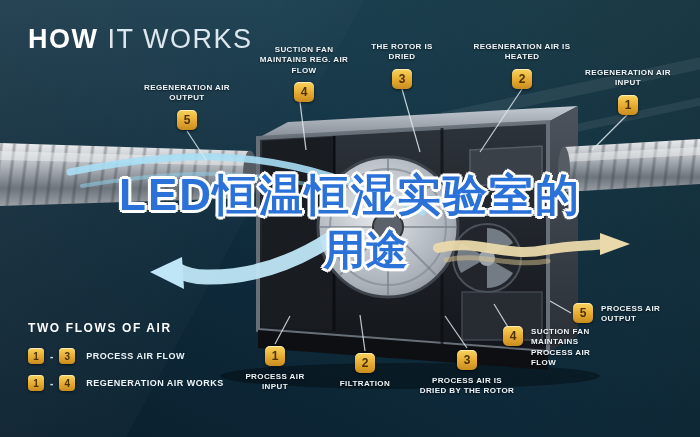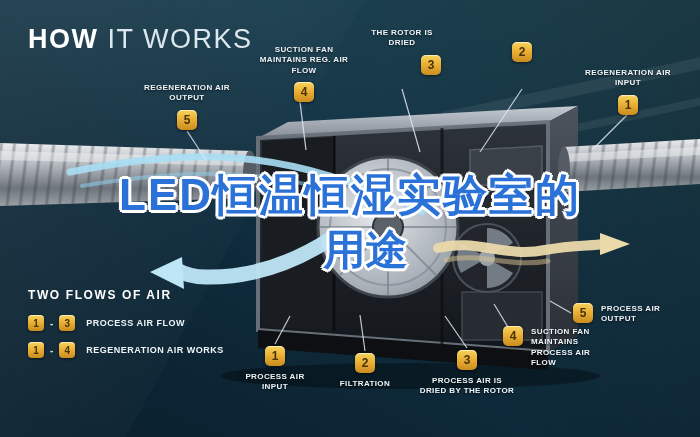--- a/index.html
+++ b/index.html
@@ -46,31 +46,31 @@
   }
   .badge.small { width:16px; height:16px; font-size:10px; border-radius:4px; }
 
   .clabel {
     font-size:8px; font-weight:bold; letter-spacing:.4px;
     color:#eef4f7; line-height:1.3; text-shadow:0 1px 2px rgba(0,0,0,.6);
   }
 
   .c-regen-out       { left:138px; top:83px;  width:98px; }
   .c-suction-reg     { left:258px; top:45px;  width:92px; }
-  .c-rotor-dried     { left:363px; top:28px;  width:78px;align-items:flex-end; }
+  .c-rotor-dried     { left:363px; top:42px;  width:78px; }
   .c-regen-heated    { left:473px; top:42px;  width:98px; }
   .c-regen-in        { left:584px; top:68px;  width:88px;text-align:center; }
   .c-process-out     { left:573px; top:303px; width:112px; }
   .c-suction-process { left:503px; top:326px; width:100px; }
   .c-process-dried   { left:418px; top:350px; width:98px; }
   .c-filtration      { left:328px; top:353px; width:74px; }
   .c-process-in      { left:238px; top:346px; width:74px; }
 
   .legend { position:absolute; left:28px; top:288px; z-index:20; }
-  .legend-title { font-size:12px; font-weight:bold; letter-spacing:1.6px; color:#ffffff; margin-bottom:13px; }
+  .legend-title { font-size:12px; font-weight:bold; letter-spacing:1.6px; color:#ffffff; margin-bottom:13px;margin-top:33px; }
   .legend-row { display:flex; align-items:center; gap:6px; margin-bottom:11px; }
   .legend-sep { color:#cfe0ea; font-size:10px; font-weight:bold; }
   .legend-label { font-size:9px; font-weight:bold; color:#eef4f7; letter-spacing:.5px; margin-left:5px; }
 
   .overlay { position:absolute; left:0; right:0; top:172px; z-index:30; text-align:center; pointer-events:none;
              color:#2b72d8; font-weight:bold; }
   .overlay .l1 { font-size:44px; letter-spacing:2px; line-height:1.05; }
   .overlay .l2 { font-size:42px; margin-top:4px;padding-left:31px; }
   .overlay span {
     text-shadow: 3px 0 0 #fff,-3px 0 0 #fff,0 3px 0 #fff,0 -3px 0 #fff,
@@ -198,20 +198,21 @@
   </div>
   <div class="callout co-col c-suction-reg">
     <span class="clabel">SUCTION FAN MAINTAINS REG. AIR FLOW</span>
     <span class="badge">4</span>
   </div>
   <div class="callout co-col c-rotor-dried">
     <span class="clabel">THE ROTOR IS DRIED</span>
     <span class="badge">3</span>
   </div>
   <div class="callout co-col c-regen-heated">
+    <span class="clabel">REGENERATION AIR IS HEATED</span>
     <span class="badge">2</span>
   </div>
   <div class="callout co-col c-regen-in">
     <span class="clabel">REGENERATION AIR INPUT</span>
     <span class="badge">1</span>
   </div>
 
   <div class="callout co-row c-process-out">
     <span class="badge">5</span>
     <span class="clabel">PROCESS AIR OUTPUT</span>

